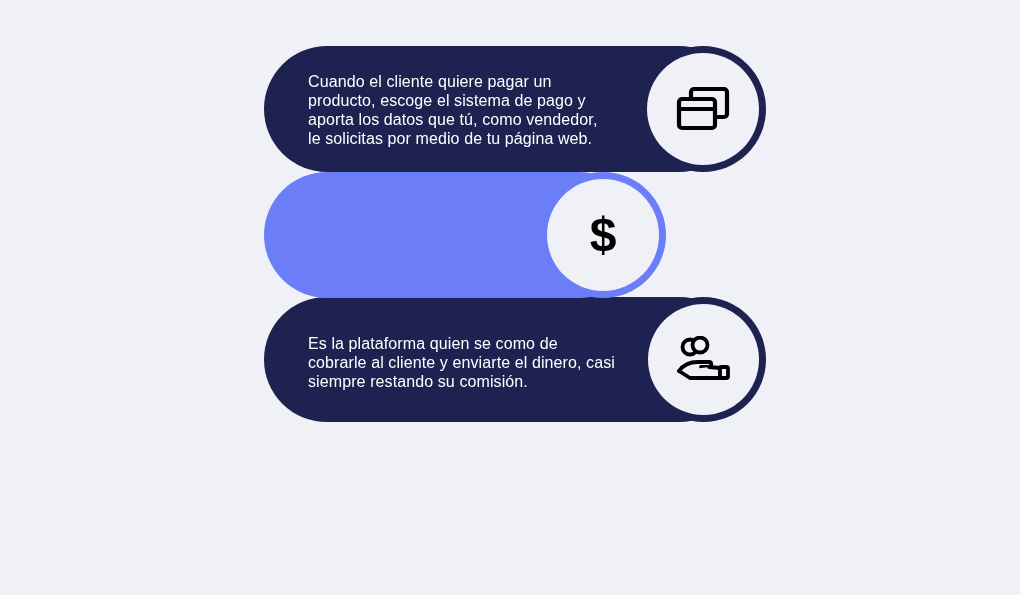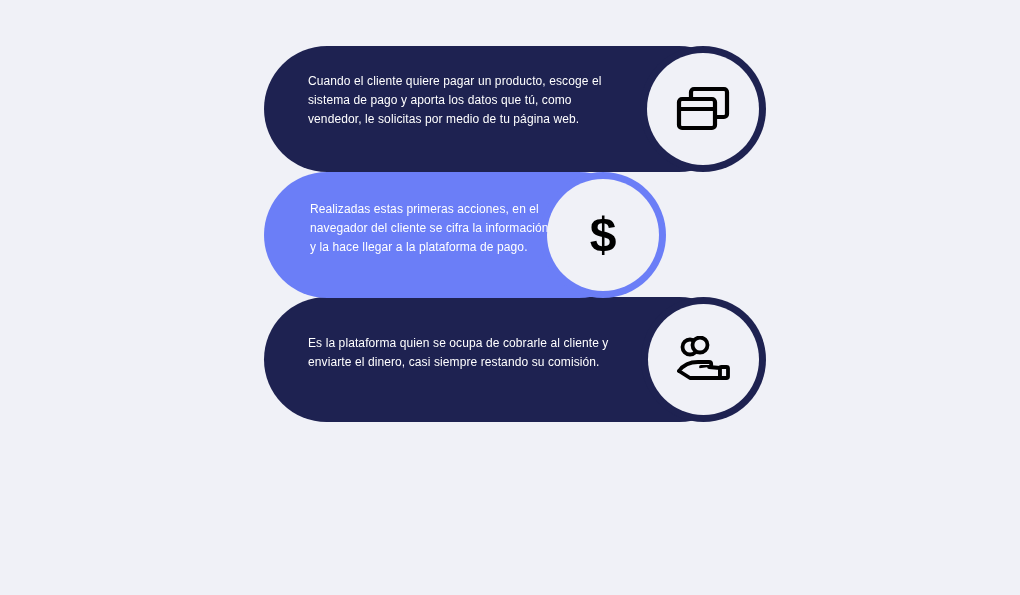--- a/index.html
+++ b/index.html
@@ -30,21 +30,21 @@
     position:absolute;
     left:0; top:0;
     height:100%;
     border-radius:999px;
   }
 
   
   .step-text {
     position:absolute;
     color:#ffffff;
-    font-size:12px;
+    font-size:16px;
     line-height:19px;
     letter-spacing:0.1px;
     white-space:pre-line;
     z-index:4;
   }
 
   
   .icon-badge {
     position:absolute;
     border-radius:50%;
@@ -131,30 +131,29 @@
           <rect x="3" y="13" width="36" height="29" rx="3" stroke="#000" stroke-width="4.2" fill="#f0f1f7"></rect>
           <line x1="3" y1="23" x2="39" y2="23" stroke="#000" stroke-width="4.2"></line>
         </svg>
       </span>
     </div>
   </div>
 
   <div class="step-row" id="row-2">
     <div class="pill"></div>
     <div class="ring"></div>
-    <div class="step-text">Realizadas estas primeras acciones, en el navegador del cliente se cifra la información y la hace llegar a la plataforma de pago.</div>
     <div class="icon-badge">
       <span class="dollar-glyph">$</span>
     </div>
   </div>
 
   <div class="step-row" id="row-3">
     <div class="pill"></div>
     <div class="ring"></div>
-    <div class="step-text">Es la plataforma quien se ocupa de cobrarle al cliente y enviarte el dinero, casi siempre restando su comisión.</div>
+    <div class="step-text">Es la plataforma quien se como de cobrarle al cliente y enviarte el dinero, casi siempre restando su comisión.</div>
     <div class="icon-badge">
       <span>
         <svg width="56" height="48" viewBox="0 0 56 48" fill="none" xmlns="http://www.w3.org/2000/svg">
           <circle cx="14" cy="11" r="7.5" stroke="#000" stroke-width="3.8" fill="#f0f1f7"></circle>
           <circle cx="24" cy="9" r="7.5" stroke="#000" stroke-width="3.8" fill="#f0f1f7"></circle>
           <path d="M3 35 C8 28 16 26 22 26 L33 26 C36 26 36 31 33 31 L25 31" stroke="#000" stroke-width="3.8" stroke-linecap="round" stroke-linejoin="round" fill="#f0f1f7"></path>
           <path d="M3 35 L14 42 L44 42 L44 32 L33 31" stroke="#000" stroke-width="3.8" stroke-linecap="round" stroke-linejoin="round" fill="#f0f1f7"></path>
           <rect x="44" y="31" width="8" height="11" rx="1.5" stroke="#000" stroke-width="3.8" fill="#f0f1f7"></rect>
         </svg>
       </span>

